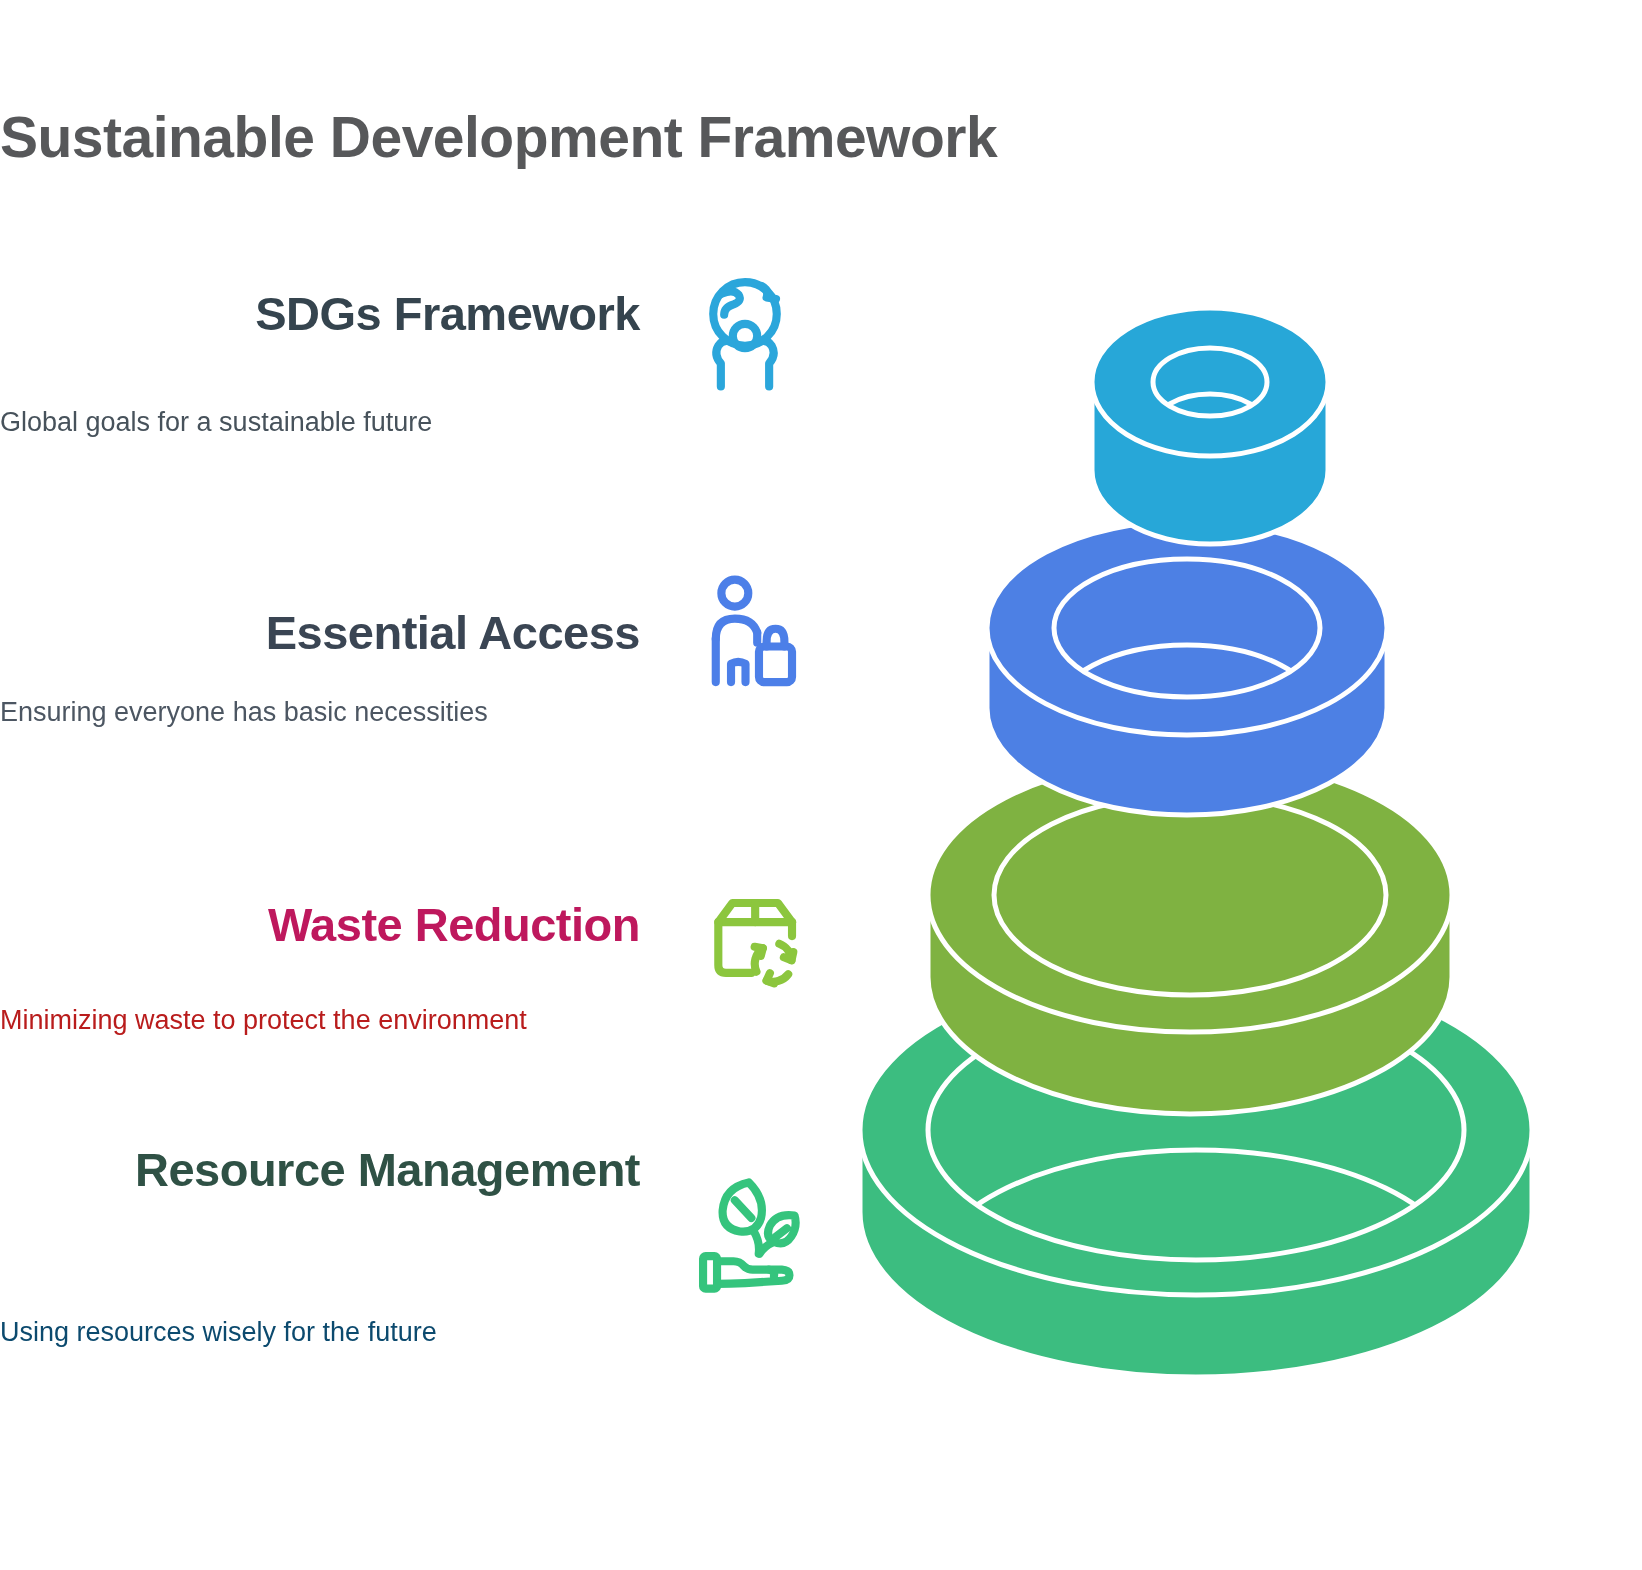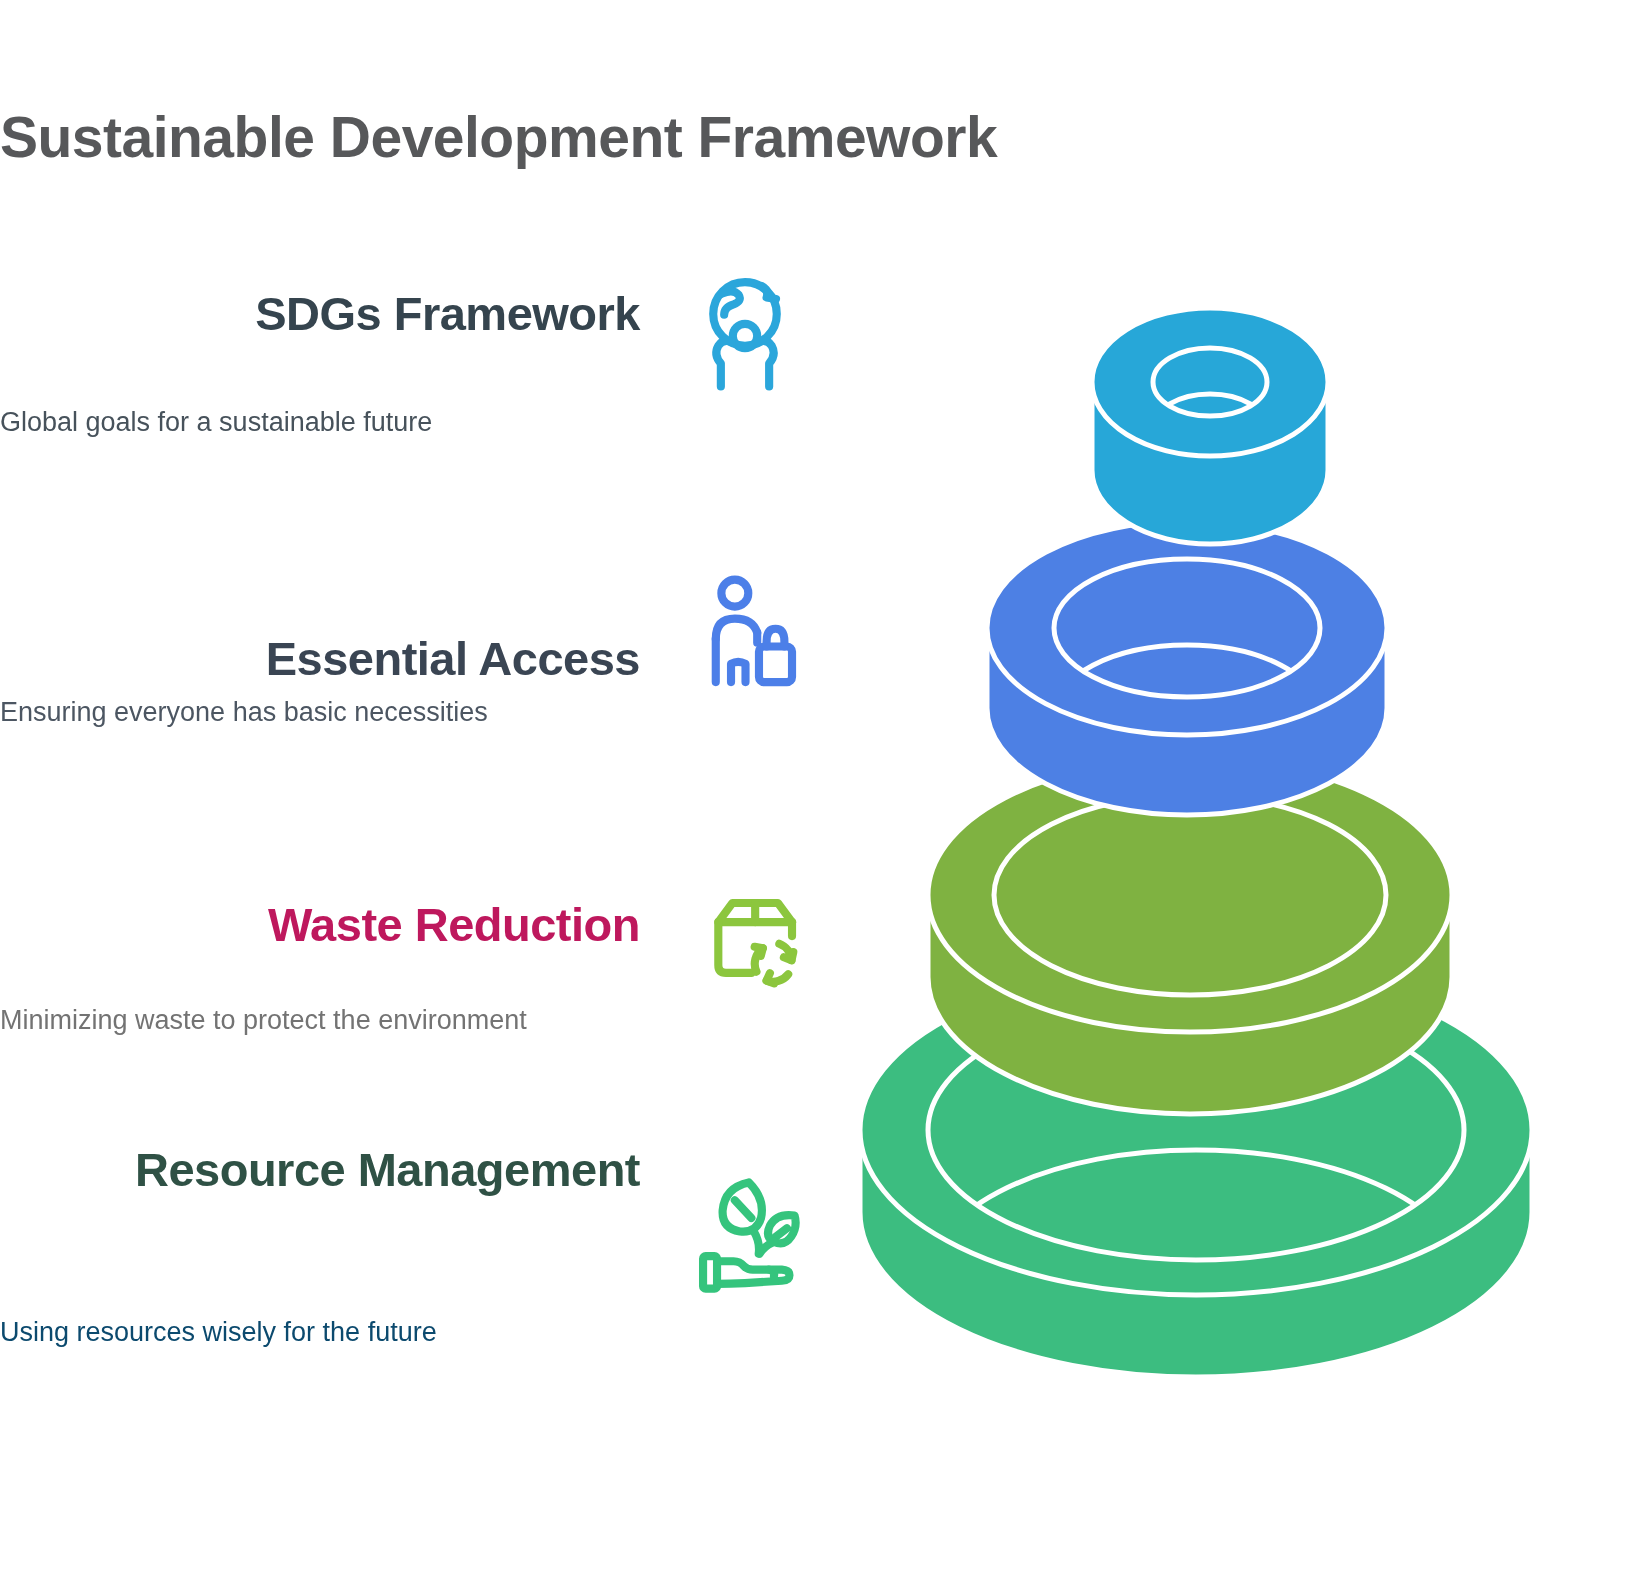--- a/index.html
+++ b/index.html
@@ -39,38 +39,38 @@
       <circle cx="24" cy="16.5" r="12.5"></circle>
       <path d="M15 8.5 Q19.5 6.5 21.5 9 Q23 11.5 19.5 12.7 Q15.8 13.8 15.8 16.8"></path>
       <path d="M30.5 5.5 Q33.5 7 32.5 10 L36.2 10.6"></path>
       <circle cx="24" cy="25.2" r="4.8"></circle>
       <path d="M14.5 45 V36 Q11.5 32.5 13.5 29 Q15.5 26 18.8 27.6"></path>
       <path d="M33.5 45 V36 Q36.5 32.5 34.5 29 Q32.5 26 29.2 27.6"></path>
     </g>
   </svg>
 </div>
 
-<div class="abs sec-heading" style="top: 607px; color: rgb(58, 69, 83); margin-top: 26px;">Essential Access</div>
+<div class="abs sec-heading" style="top: 607px; color: rgb(58, 69, 83);">Essential Access</div>
 <div class="abs sec-sub" style="top: 696px; color: rgb(76, 86, 98);">Ensuring everyone has basic necessities</div>
 <div class="abs sec-icon" style="top:569px">
   <svg viewBox="0 0 48 48">
     <g class="icon-stroke" stroke="#4C7FE8">
       <circle cx="20" cy="9.5" r="5.3"></circle>
       <path d="M12.5 27.5 Q12.5 19.5 20 19.5 Q27 19.5 28.8 25"></path>
       <path d="M12.5 27.5 V44.5"></path>
       <path d="M18.5 44.5 V37.3 Q21.3 35.7 24.2 37.3 V44.5"></path>
       <path d="M28.8 25 V29"></path>
       <rect x="29.5" y="30.5" width="13" height="14" rx="2"></rect>
       <path d="M32.5 30.5 V28.5 Q32.5 23.5 36 23.5 Q39.5 23.5 39.5 28.5 V30.5"></path>
     </g>
   </svg>
 </div>
 
 <div class="abs sec-heading" style="top: 899px; color: #be185d;">Waste Reduction</div>
-<div class="abs sec-sub" style="top: 1004px; color: #737373;">Minimizing waste to protect the environment</div>
+<div class="abs sec-sub" style="top: 1004px; color: #b91c1c;">Minimizing waste to protect the environment</div>
 <div class="abs sec-icon" style="top:870px">
   <svg viewBox="0 0 48 48">
     <g class="icon-stroke" stroke="#8CC63E">
       <path d="M13.5 20.5 L19 13 H37 L42.5 20.5 Z"></path>
       <path d="M28 13 V20.5"></path>
       <path d="M13.5 20.5 V37.5 Q13.5 40.5 16.5 40.5 H26.5"></path>
       <path d="M42.5 20.5 V26"></path>
       <path d="M28.5 40 A7.5 7.5 0 0 1 31 30.8"></path>
       <path d="M31 30.8 L27.8 30.2 M31 30.8 L30.2 33.8"></path>
       <path d="M37.5 29 A7.5 7.5 0 0 1 42.3 35.5"></path>

